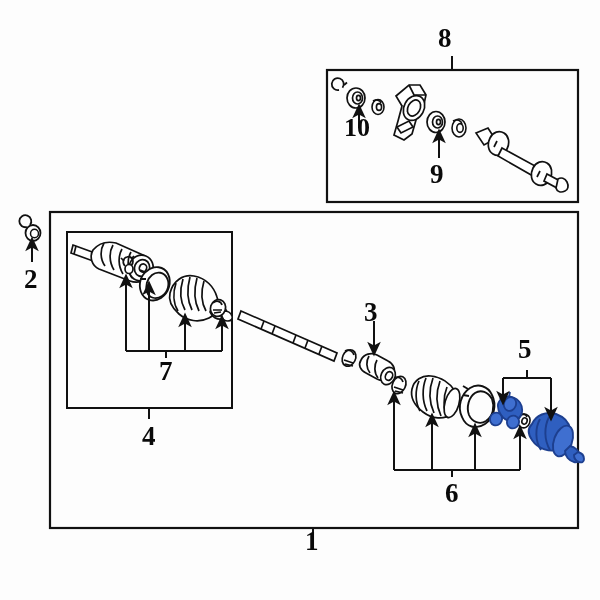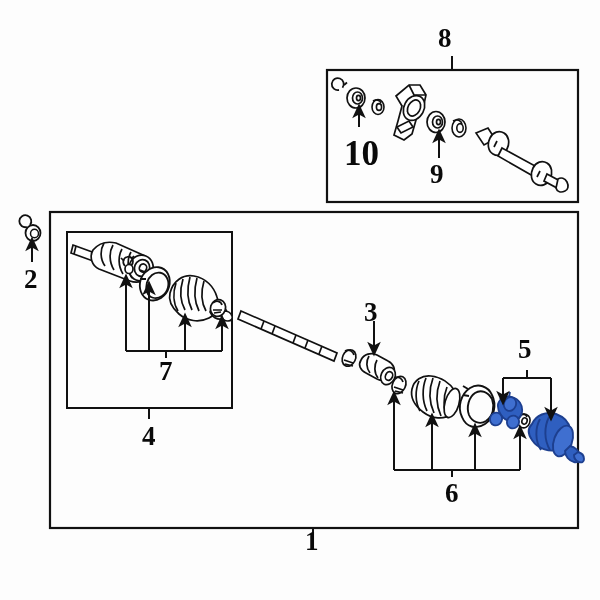--- a/index.html
+++ b/index.html
@@ -277,15 +277,15 @@
 
 <div class="callout" style="left:305px;top:528px;font-size:27px;">1</div>
 <div class="callout" style="left:24px;top:266px;font-size:27px;">2</div>
 <div class="callout" style="left:364px;top:299px;font-size:27px;">3</div>
 <div class="callout" style="left:142px;top:423px;font-size:27px;">4</div>
 <div class="callout" style="left:518px;top:336px;font-size:27px;">5</div>
 <div class="callout" style="left:445px;top:480px;font-size:27px;">6</div>
 <div class="callout" style="left:159px;top:358px;font-size:27px;">7</div>
 <div class="callout" style="left:438px;top:25px;font-size:27px;">8</div>
 <div class="callout" style="left:430px;top:161px;font-size:27px;">9</div>
-<div class="callout" style="left:344px;top:136px;font-size:35px;">10</div>
+<div class="callout" style="left:344px;top:115px;font-size:26px;">10</div>
 
 </div>
 
 </body></html>

